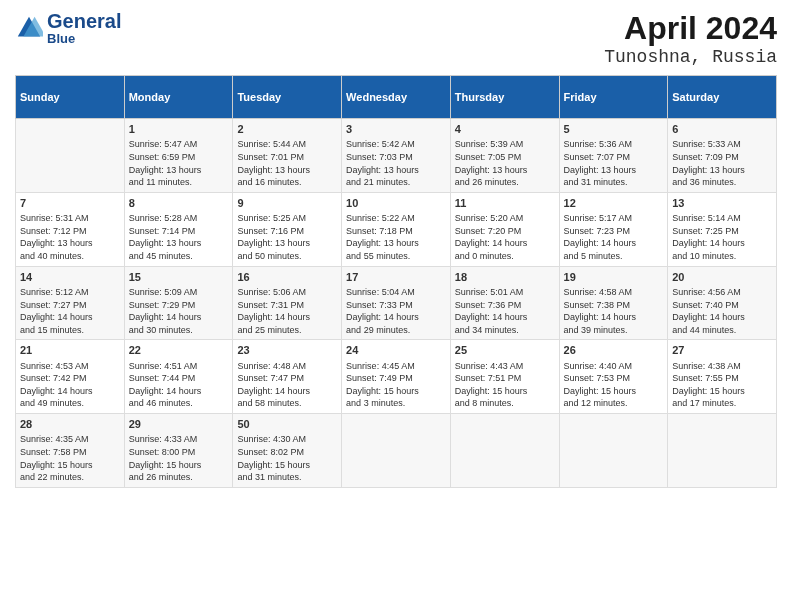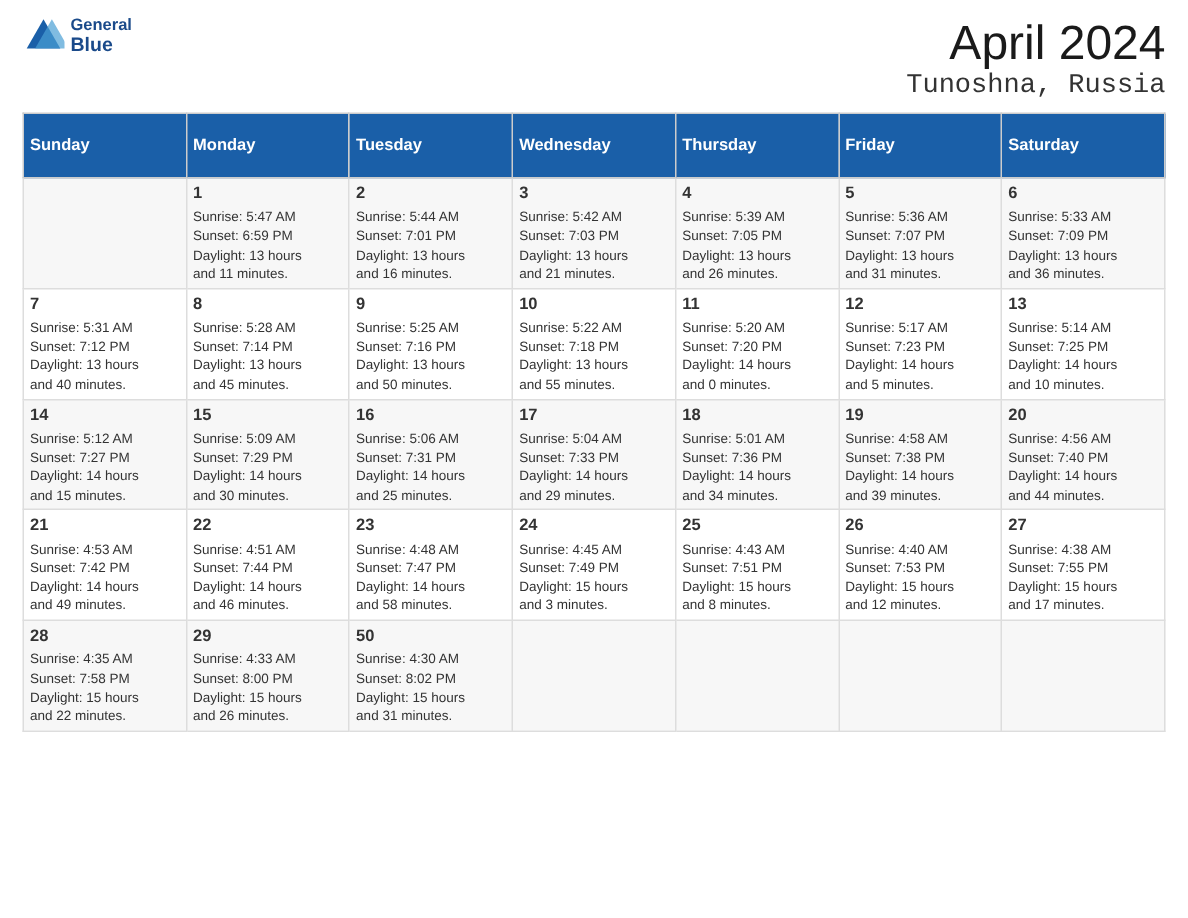--- a/index.html
+++ b/index.html
@@ -29,21 +29,21 @@
     .logo-icon {
       width: 28px;
       height: 28px;
       margin-right: 4px;
     }
     .title-block {
       text-align: right;
     }
     .month-title {
       font-size: 32px;
-      font-weight: normal;
+      font-weight: bold;
       color: #1a1a1a;
     }
     .location {
       font-size: 18px;
       color: #333;
       font-family: Liberation Mono, monospace;
     }
     table {
       width: 100%;
       border-collapse: collapse;
@@ -87,21 +87,21 @@
 <body>
 
 <div class="page">
   <div class="header">
     <div class="logo">
       <svg class="logo-icon" viewBox="0 0 40 40">
         <polygon points="20,4 36,32 4,32" fill="#1a5fa8"></polygon>
         <polygon points="28,4 44,32 12,32" fill="#4a9fd4" opacity="0.7"></polygon>
       </svg>
       <div>
-        <div style="font-size:11px;font-weight:bold;color:#1a4a8a;line-height:1.1">General</div>
+        <div style="font-size:20px;font-weight:bold;color:#1a4a8a;line-height:1.1">General</div>
         <div style="font-size:13px;font-weight:bold;color:#1a4a8a;line-height:1.1">Blue</div>
       </div>
     </div>
     <div class="title-block">
       <div class="month-title">April 2024</div>
       <div class="location">Tunoshna, Russia</div>
     </div>
   </div>
 
   <table>

